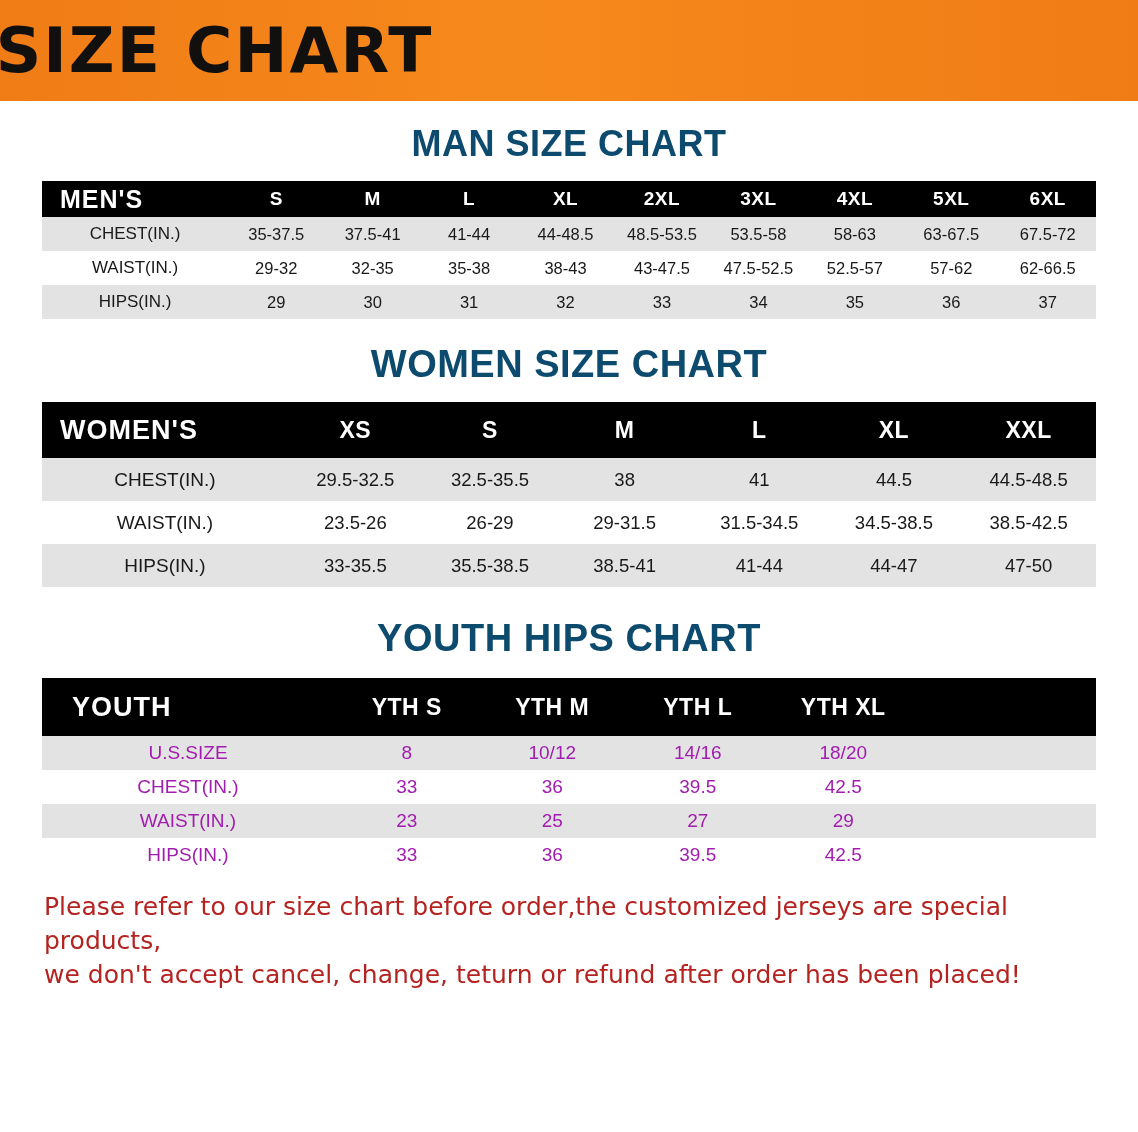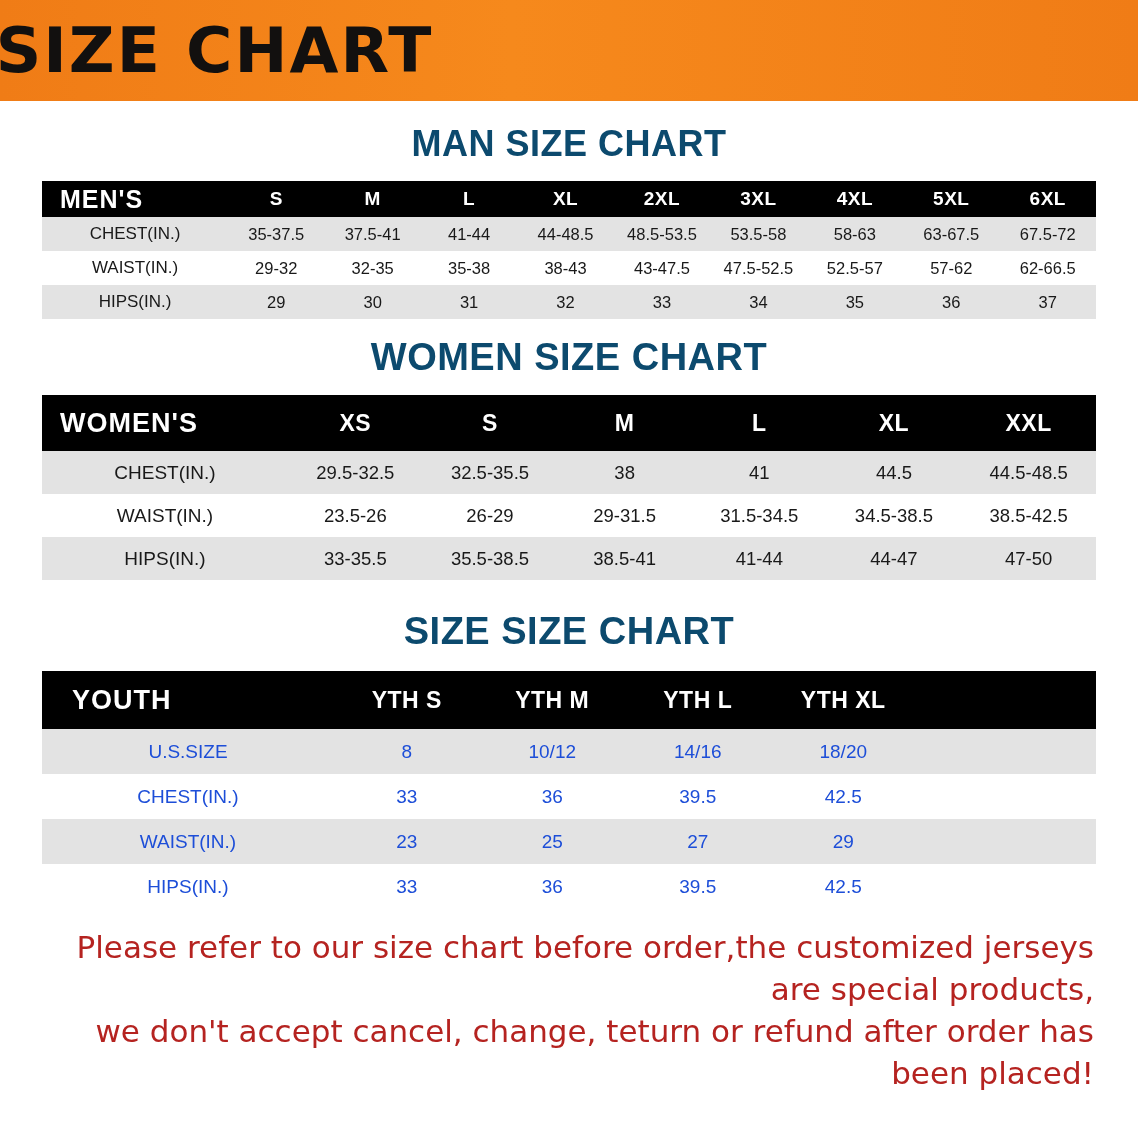--- a/index.html
+++ b/index.html
@@ -46,21 +46,21 @@
     font-weight: bold;
     color: #0c4a6e;
   }
   .t-man {
     font-size: 36px;
     margin-top: 22px;
     letter-spacing: 0.5px;
   }
   .t-women {
     font-size: 38px;
-    margin-top: 17px;
+    margin-top: 24px;
     letter-spacing: 0.5px;
   }
   .t-youth {
     font-size: 38px;
     margin-top: 30px;
     letter-spacing: 0.5px;
   }
 
   
   .table-wrap {
@@ -116,32 +116,32 @@
 
   
   #youth-wrap { width: 1054px; margin-top: 18px; }
   #youth-table thead th { height: 58px; font-size: 23px; letter-spacing: 0.5px; }
   #youth-table thead th.lead {
     text-align: left;
     padding-left: 30px;
     font-size: 27px;
     letter-spacing: 1px;
   }
-  #youth-table tbody td { height: 45px; font-size: 19px; color: #1d4ed8; }
+  #youth-table tbody td { height: 34px; font-size: 19px; color: #a21caf; }
   #youth-table tbody td.rowlabel { font-size: 19px; }
 
   
   .note {
     margin: 18px auto 0 auto;
     width: 1050px;
     color: #b52320;
     font-family: "DejaVu Sans", sans-serif;
-    font-size: 31px;
+    font-size: 25px;
     line-height: 1.35;
-    text-align: right;
+    text-align: left;
   }
   .note .l2 { display: block; }
 </style>
 </head>
 <body>
 
 <div class="page">
 
   <div class="banner">
     <div class="banner-title">SIZE CHART</div>
@@ -246,21 +246,21 @@
           <td>35.5-38.5</td>
           <td>38.5-41</td>
           <td>41-44</td>
           <td>44-47</td>
           <td>47-50</td>
         </tr>
       </tbody>
     </table>
   </div>
 
-  <div class="section-title t-youth">SIZE SIZE CHART</div>
+  <div class="section-title t-youth">YOUTH HIPS CHART</div>
 
   <div class="table-wrap" id="youth-wrap">
     <table class="size" id="youth-table">
       <thead>
         <tr>
           <th class="lead" style="width:262px">YOUTH</th>
           <th>YTH S</th>
           <th>YTH M</th>
           <th>YTH L</th>
           <th>YTH XL</th>

